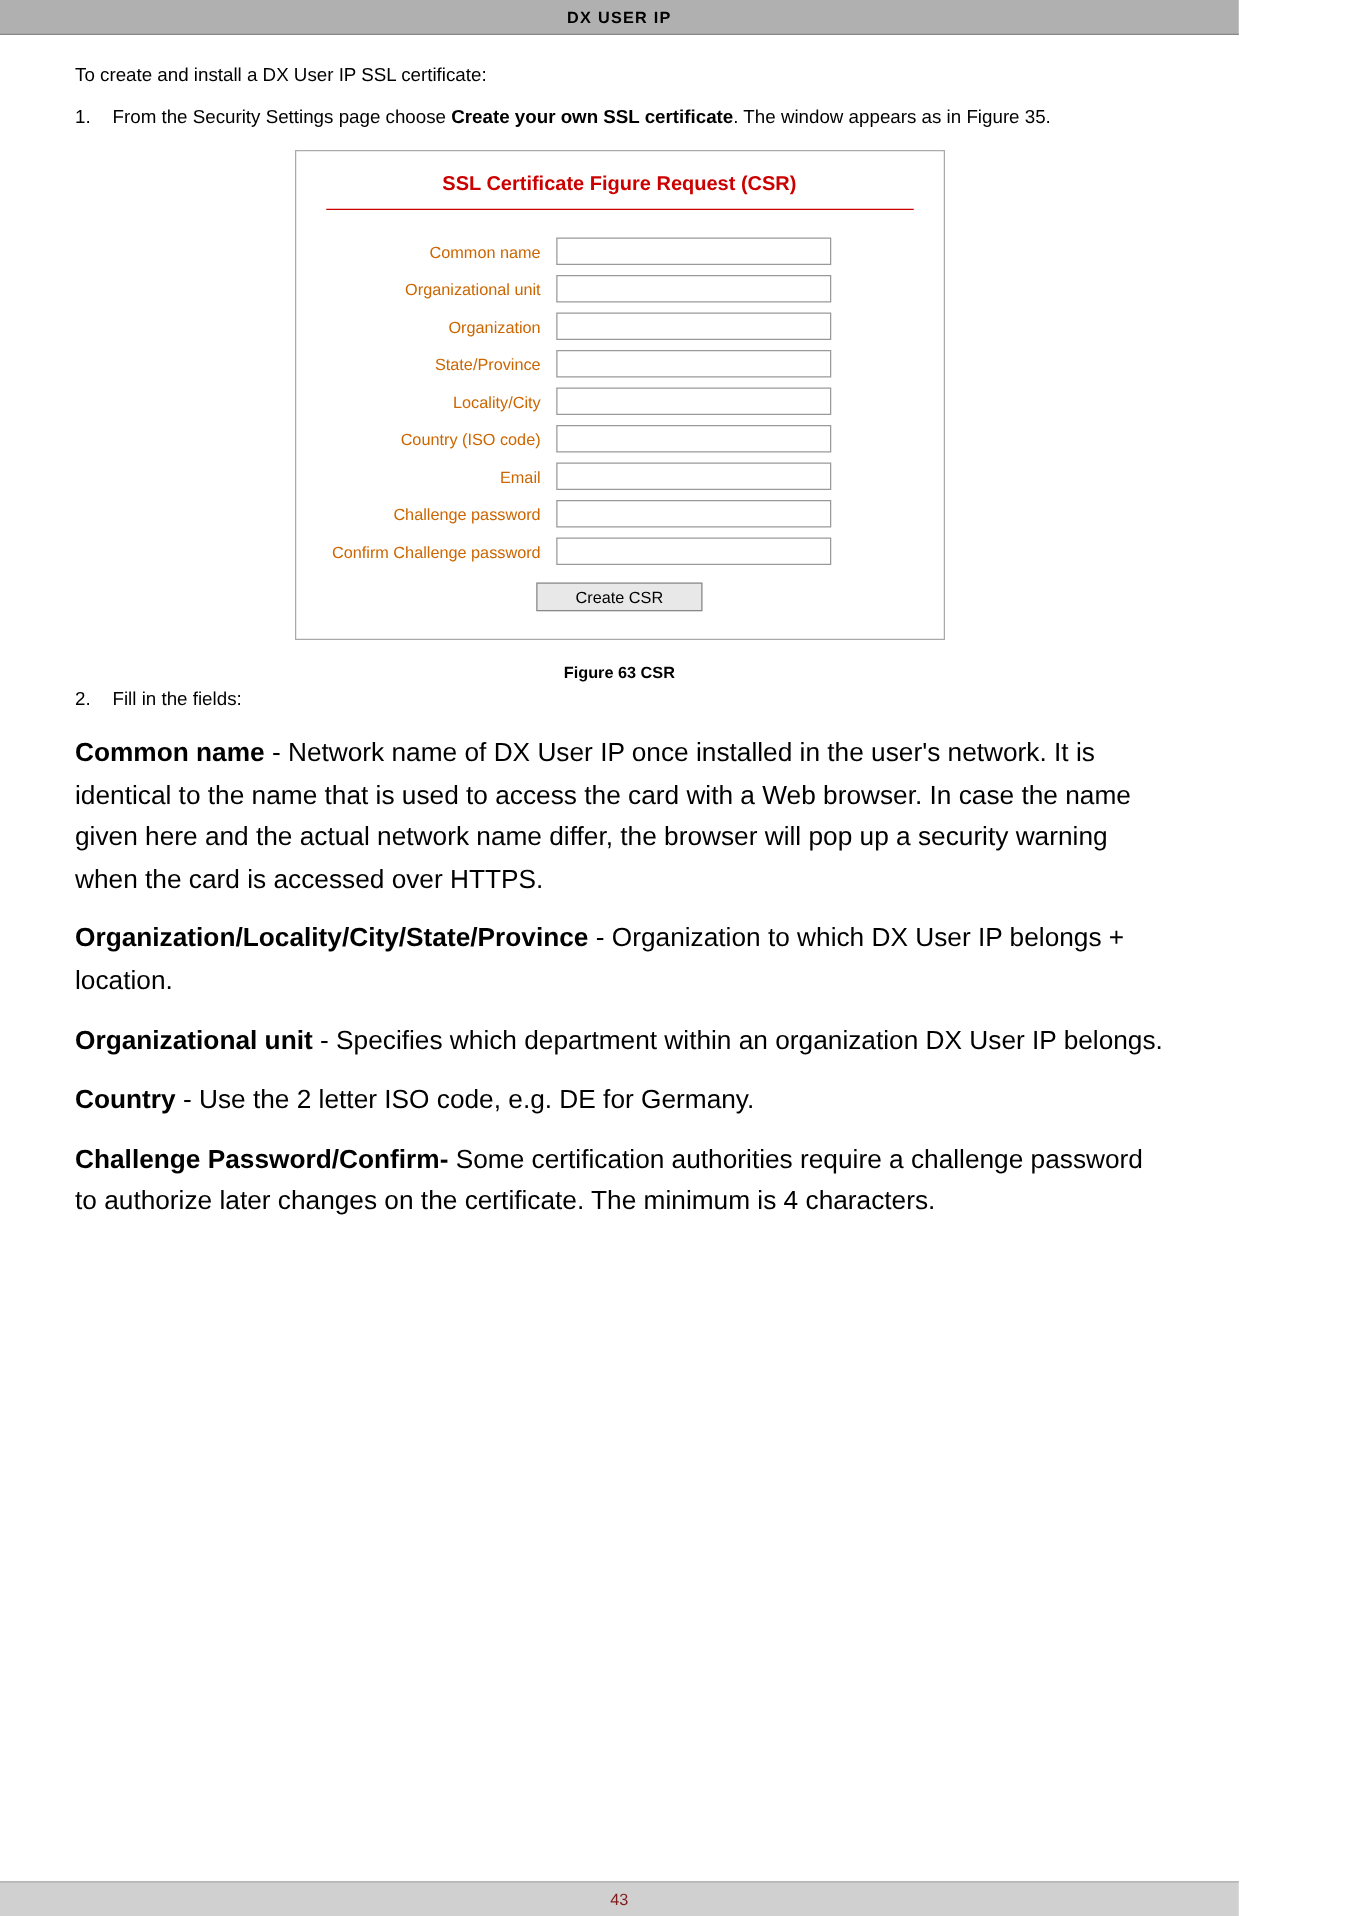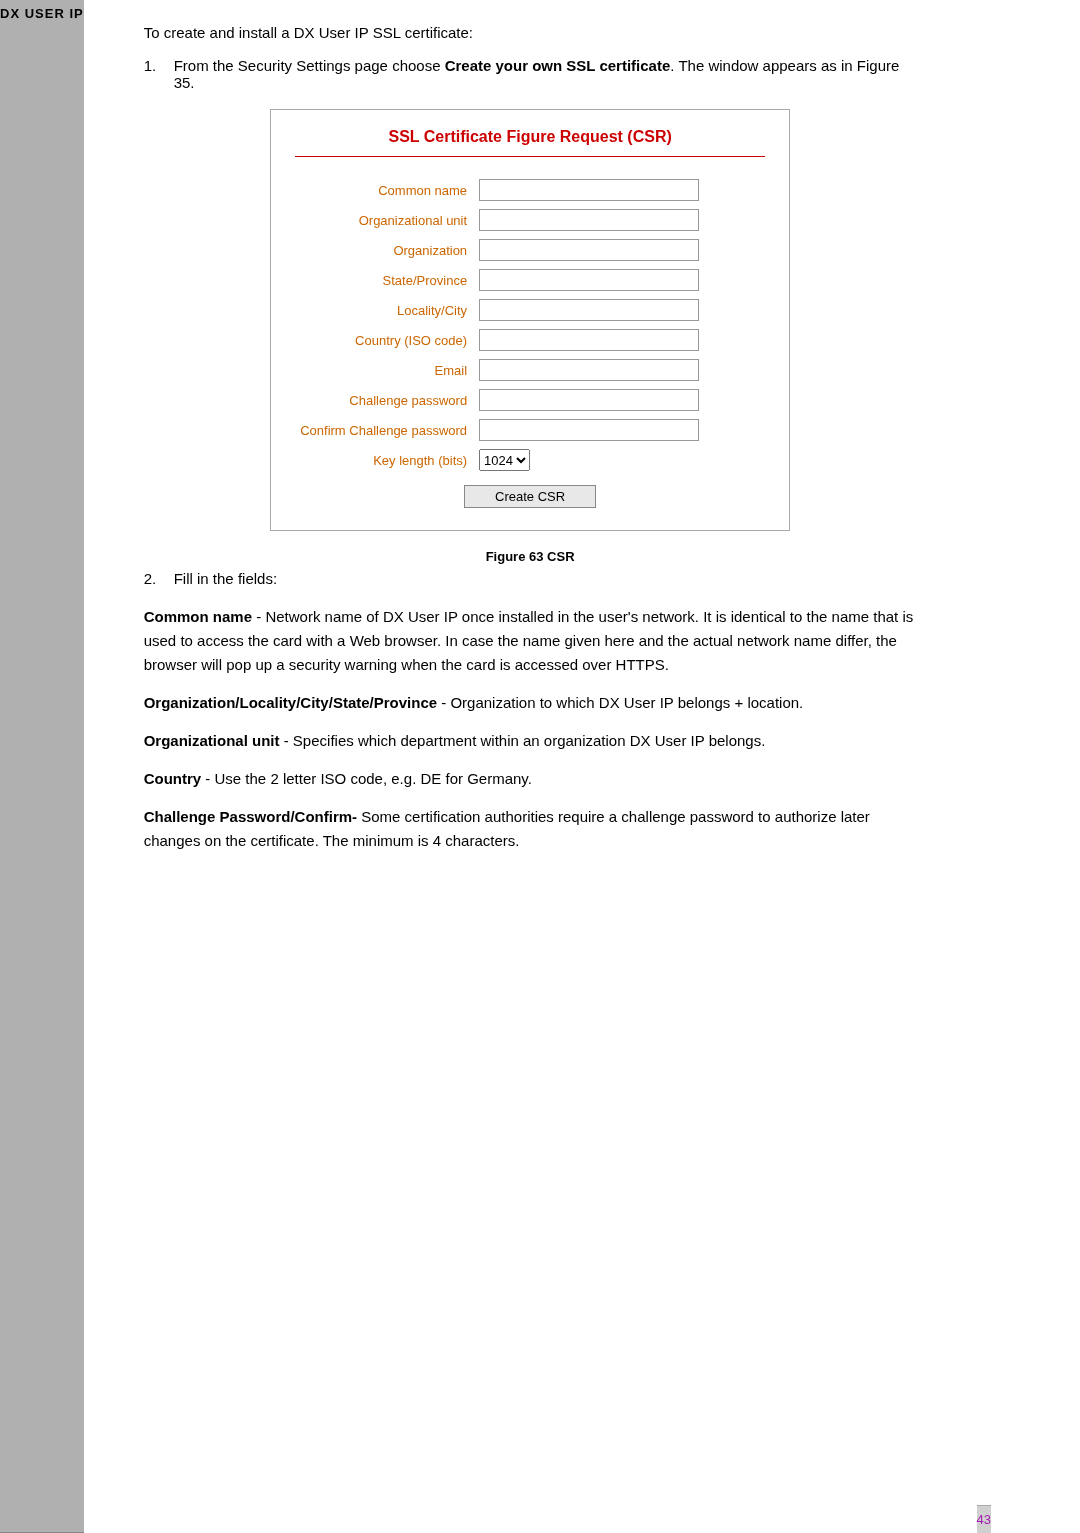--- a/index.html
+++ b/index.html
@@ -16,21 +16,21 @@
       width: 1080px;
       min-height: 1533px;
       padding: 0;
     }
 
     .page-container {
       width: 991px;
       min-height: 1533px;
       background: #ffffff;
       display: flex;
-      flex-direction: row;
+      flex-direction: column;
     }
 
     .header-bar {
       background: #b0b0b0;
       text-align: center;
       padding: 6px 0;
       font-weight: bold;
       font-size: 13px;
       letter-spacing: 1px;
       color: #000;
@@ -165,34 +165,34 @@
       font-size: 15px;
       min-width: 24px;
     }
 
     .description-blocks {
       margin-top: 4px;
     }
 
     .desc-para {
       margin-bottom: 14px;
-      font-size: 15px;
+      font-size: 21px;
       line-height: 1.6;
     }
 
     .desc-para strong {
       font-weight: bold;
     }
 
     .footer-bar {
       background: #d0d0d0;
       text-align: center;
       padding: 6px 0;
       font-size: 13px;
-      color: #a21caf;
+      color: #7f1d1d;
       border-top: 1px solid #aaa;
       margin-top: auto;
     }
   </style>
 </head>
 <body>
 
 <div class="page-container">
 
   <div class="header-bar">
@@ -272,30 +272,20 @@
             </td>
           </tr>
 
           <tr>
             <td class="label-cell">Confirm Challenge password</td>
             <td class="input-cell">
               <input type="password" style="">
             </td>
           </tr>
 
-          <tr class="key-length-row">
-            <td class="label-cell">Key length (bits)</td>
-            <td class="input-cell">
-              <select>
-                <option value="512">512</option>
-                <option value="1024" selected="">1024</option>
-                <option value="2048">2048</option>
-              </select>
-            </td>
-          </tr>
 
           <tr class="create-csr-row">
             <td colspan="2" style="text-align:center; padding-top:10px;">
               <button class="btn-create-csr">Create CSR</button>
             </td>
           </tr>
         </tbody>
       </table>
     </div>
 

